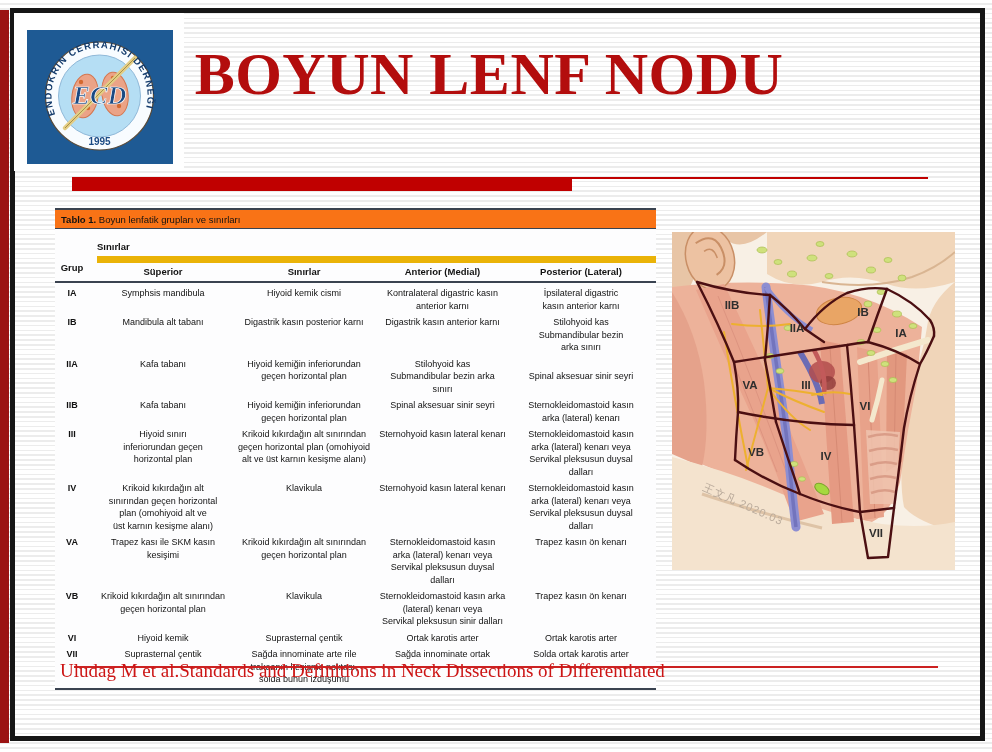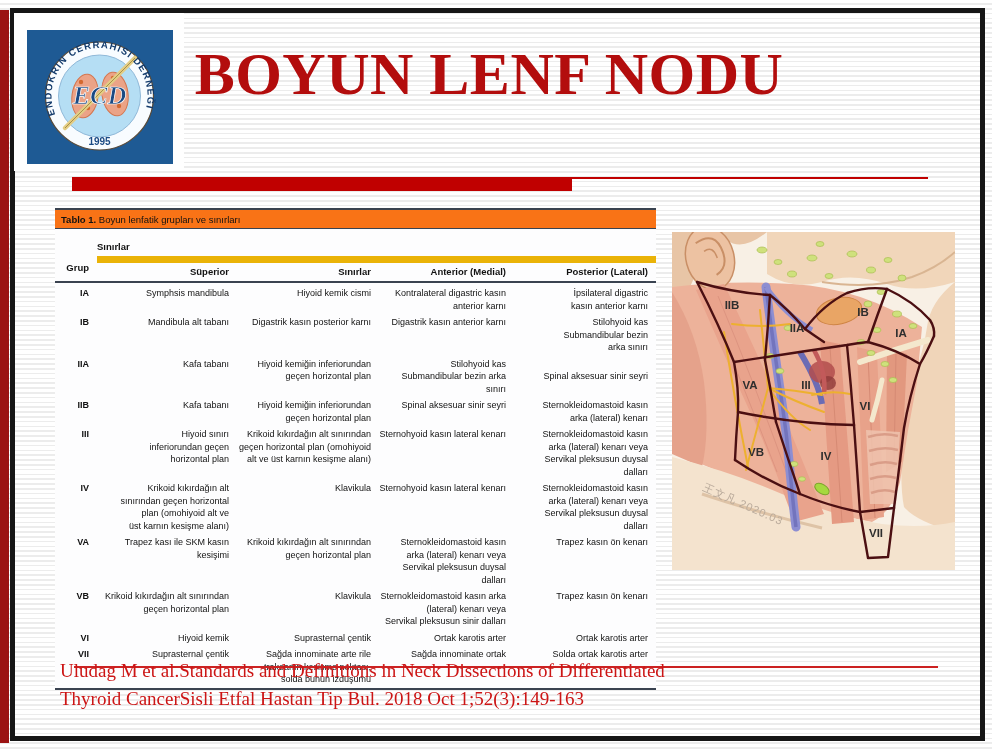--- a/index.html
+++ b/index.html
@@ -21,21 +21,21 @@
 
   .underline-thin { position:absolute; left:72px; top:177px; width:856px; height:2px; background:#c00000; }
   .underline-bar  { position:absolute; left:72px; top:179px; width:500px; height:12px; background:#c00000; }
 
   .table-panel { position:absolute; left:55px; top:208px; width:601px; background:#fdfdfe;
                  color:#121212; border-bottom:2px solid #3a4350; }
   .tbl-caption { background:#f97316; border-top:2px solid #3a4350; border-bottom:1.5px solid #3a4350;
                  padding:4px 6px 3px; font-size:9.5px; }
   .tbl-caption b { font-weight:bold; }
   table { border-collapse:collapse; width:100%; table-layout:fixed; }
-  th, td { text-align:right; vertical-align:top; font-size:9px; line-height:12.5px;
+  th, td { text-align:center; vertical-align:top; font-size:9px; line-height:12.5px;
            padding:2px 8px 2px 0; white-space:pre-line; }
   th { font-size:9.5px; }
   tr.sinirlar th.span { text-align:left; border-bottom:7px solid #eab308; padding:12px 0 2px; }
   tr.hdr th { border-bottom:2px solid #3a4350; padding:3px 8px 3px 0; }
   tbody tr:first-child td { padding-top:4px; }
   td.grup { font-weight:bold; }
 
   .figure-svg { position:absolute; left:672px; top:232px; }
 
   .cite-line { position:absolute; left:74px; top:666px; width:864px; height:2px; background:#cc2222; }
@@ -336,16 +336,15 @@
       <text x="84" y="224">VB</text>
       <text x="154" y="228">IV</text>
       <text x="204" y="305">VII</text>
     </g>
     <text transform="translate(30,258) rotate(24)" font-size="11" fill="#b9aa9b" letter-spacing="1">王文凡 2020.03</text>
   </svg>
 
   <div class="cite-line"></div>
   <div class="citation">
     <div>Uludag M et al.Standards and Definitions in Neck Dissections of Differentiated</div>
-    <div>Thyroid CancerSisli Etfal Hastan Tip Bul. 2018 Oct 1;52(3):149-163</div>
   </div>
 
 </div>
 
 </body></html>

